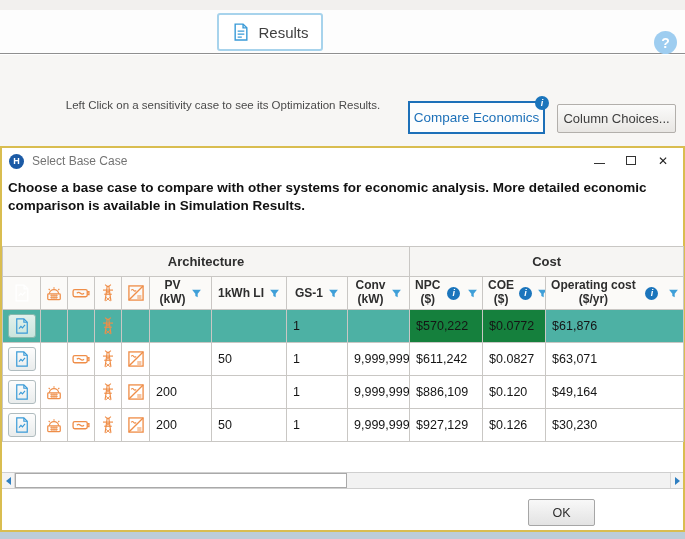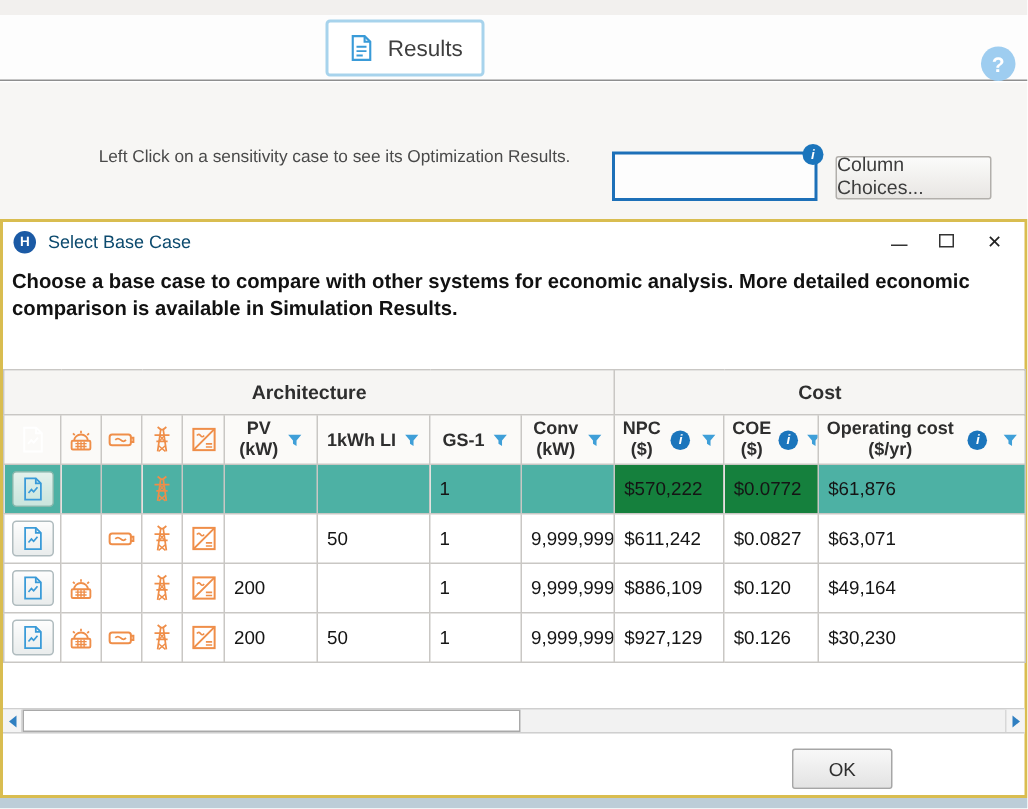--- a/index.html
+++ b/index.html
@@ -39,36 +39,36 @@
     position:absolute; left:408px; top:46px; width:137px; height:33px;
     background:#fdfdfd; border:2px solid #1d70b8; display:flex; align-items:center; justify-content:center;
     font-size:13.5px; color:#1d70b8; cursor:pointer;
   }
   .badge-i {
     position:absolute; right:-6px; top:-7px; width:14px; height:14px; border-radius:50%;
     background:#1b75bc; color:#fff; font-size:9px; font-weight:bold; font-style:italic;
     display:flex; align-items:center; justify-content:center;
   }
   .btn-colchoices {
-    position:absolute; left:557px; top:49px; width:104px; height:29px;
+    position:absolute; left:557px; top:49px; width:119px; height:29px;
     background:linear-gradient(#fbfbfa,#e8e6e3); border:1px solid #b2afab; border-radius:2px;
-    display:flex; align-items:flex-end; justify-content:center; font-size:13px; color:#3d3d3d; cursor:pointer;
+    display:flex; align-items:center; justify-content:center; font-size:13px; color:#3d3d3d; cursor:pointer;
   }
 
   
   .dialog {
     position:absolute; left:0; top:146px; width:685px; height:386px;
     background:#ffffff; border:2px solid #d9bd50;
   }
   .titlebar { position:relative; height:26px; display:flex; align-items:center; padding-left:7px; gap:8px; }
   .logo {
     width:15px; height:15px; border-radius:50%; background:#1b5aa5; color:#fff;
     font-size:9px; font-weight:bold; display:flex; align-items:center; justify-content:center; flex:0 0 auto;
   }
-  .dlg-title { font-size:12px; color:#0c4a6e; }
+  .dlg-title { font-size:12px; color:#737373; }
   .win-controls { position:absolute; right:4px; top:2px; display:flex; }
   .win-btn { width:32px; height:21px; display:flex; align-items:center; justify-content:center; cursor:pointer; }
   .glyph-min { width:11px; height:1px; background:#333; margin-top:6px; }
   .glyph-max { width:10px; height:9px; border:1px solid #333; }
   .glyph-close { font-size:12px; color:#222; line-height:1; }
 
   .dlg-desc { position:absolute; left:6px; top:31px; width:664px; font-size:13.5px; font-weight:bold; color:#111; line-height:1.3; }
 
   .radio-row { position:absolute; right:8px; top:72px; display:flex; gap:24px; align-items:center; font-size:12.5px; color:#1a1a1a; }
   .radio { display:flex; align-items:center; gap:6px; cursor:pointer; }
@@ -207,20 +207,21 @@
     <span>Results</span>
   </div>
 </div>
 <div class="help-circle">
   <span>?</span>
 </div>
 
 <div class="sens-section">
   <div class="sens-sub">Left Click on a sensitivity case to see its Optimization Results.</div>
   <div class="btn-compare">
+    <span>Compare Economics</span>
     <span class="badge-i">i</span>
   </div>
   <div class="btn-colchoices">
     <span>Column Choices...</span>
   </div>
 </div>
 
 <div class="dialog">
 
   <div class="titlebar">

